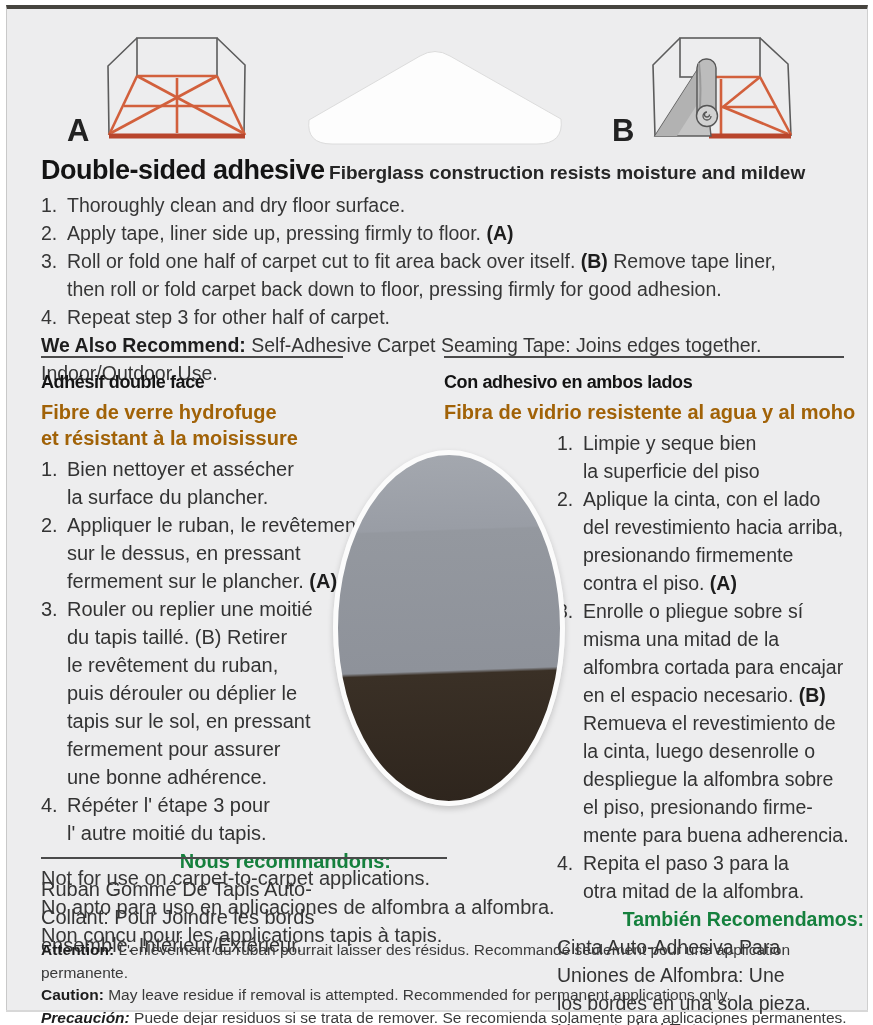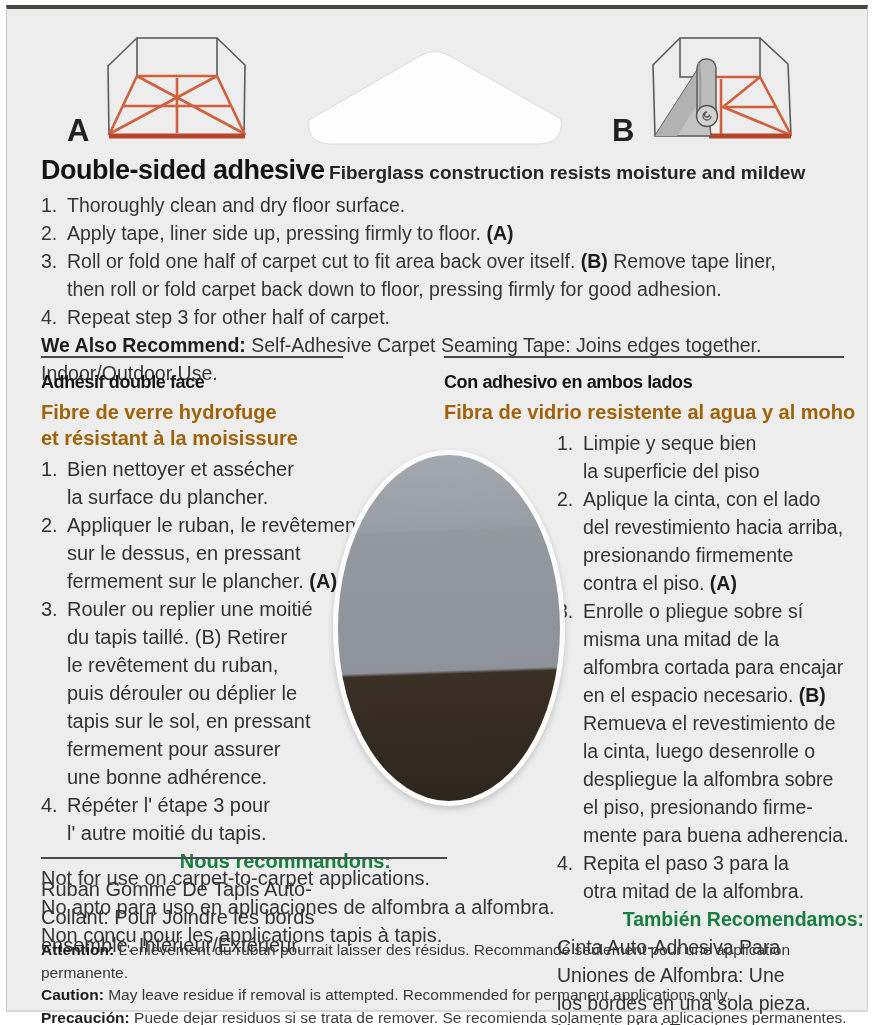--- a/index.html
+++ b/index.html
@@ -230,16 +230,16 @@
 
   <div class="abs notes">
     <div>Not for use on carpet-to-carpet applications.</div>
     <div>No apto para uso en aplicaciones de alfombra a alfombra.</div>
     <div>Non conçu pour les applications tapis à tapis.</div>
   </div>
 
   <div class="abs caution">
     <div class="line"><span style="font-weight: 700; color: rgb(29, 29, 29);">Attention:</span><span> L'enlèvement du ruban pourrait laisser des résidus. Recommandé seulement pour une application permanente.</span></div>
     <div class="line"><span style="font-weight: 700; color: rgb(29, 29, 29);">Caution:</span><span> May leave residue if removal is attempted. Recommended for permanent applications only.</span></div>
-    <div class="line"><span style="font-weight: 700; color: rgb(29, 29, 29);">Precaución:</span><span> Puede dejar residuos si se trata de remover. Se recomienda solamente para aplicaciones permanentes.</span></div>
+    <div class="line"><span style="font-weight: 700; color: rgb(29, 29, 29); font-style: italic;">Precaución:</span><span> Puede dejar residuos si se trata de remover. Se recomienda solamente para aplicaciones permanentes.</span></div>
   </div>
 
 </div>
 
 </body></html>

